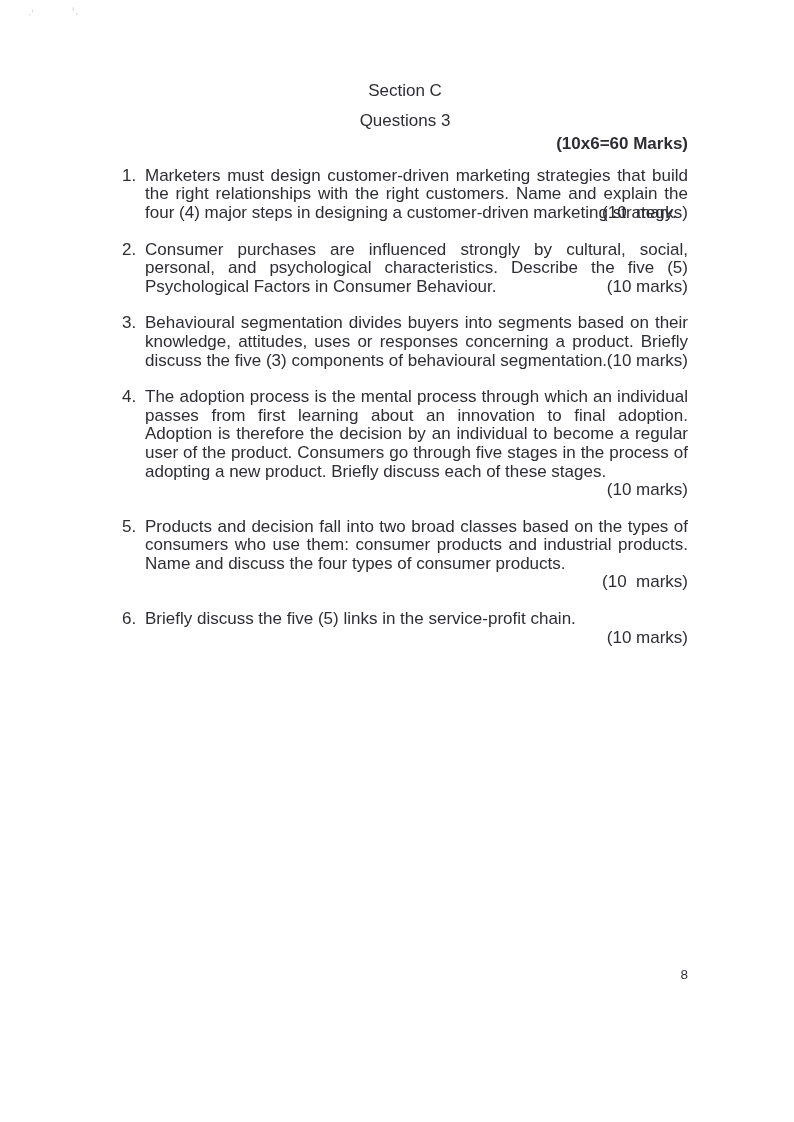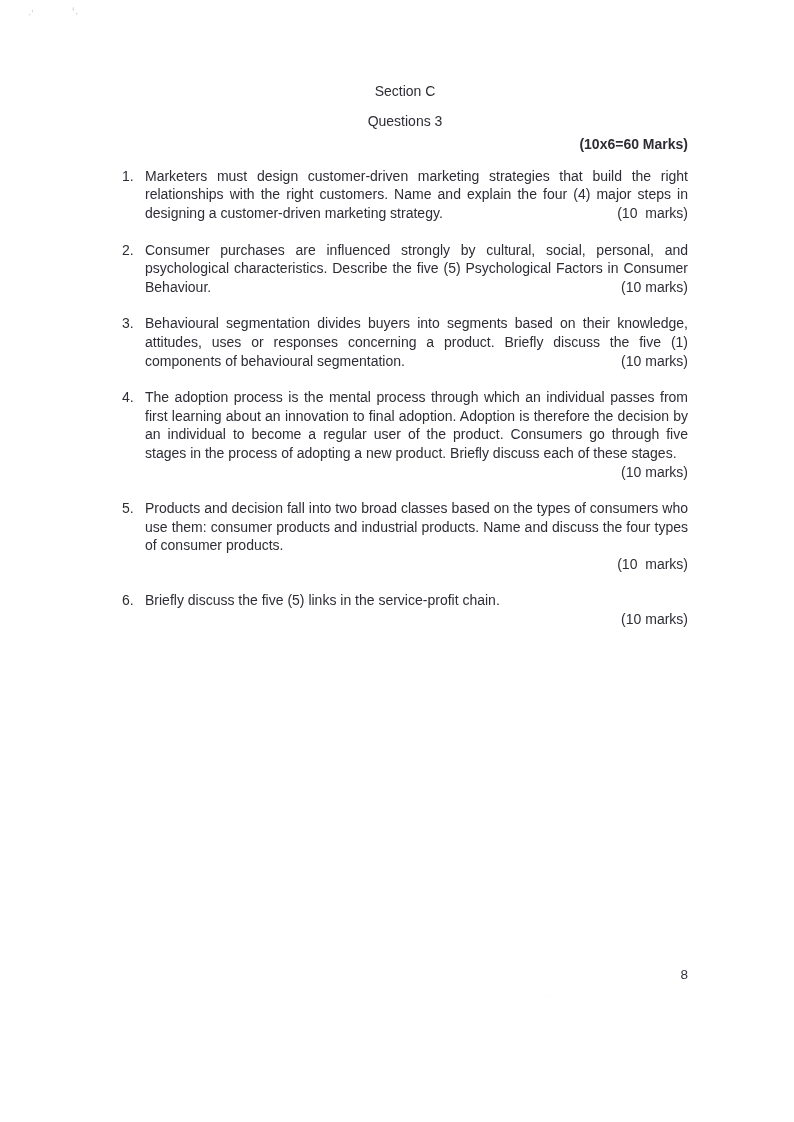--- a/index.html
+++ b/index.html
@@ -14,21 +14,21 @@
     background: #ffffff;
     font-family: "Liberation Sans", sans-serif;
     color: #2d2d35;
     overflow: hidden;
   }
   .content {
     position: absolute;
     left: 122px;
     top: 82px;
     width: 566px;
-    font-size: 14px;
+    font-size: 17px;
     line-height: 18.6px;
   }
   .section-title {
     text-align: center;
   }
   .questions-title {
     text-align: center;
     margin-top: 11px;
   }
   .total-marks {
@@ -118,21 +118,21 @@
         <div class="qnum">2.</div>
         <div class="qbody">
           <p class="qtext">Consumer purchases are influenced strongly by cultural, social, personal, and psychological characteristics. Describe the five (5) Psychological Factors in Consumer Behaviour.</p>
           <div class="marks inline">(10 marks)</div>
         </div>
       </div>
 
       <div class="question">
         <div class="qnum">3.</div>
         <div class="qbody">
-          <p class="qtext">Behavioural segmentation divides buyers into segments based on their knowledge, attitudes, uses or responses concerning a product. Briefly discuss the five (1) components of behavioural segmentation.</p>
+          <p class="qtext">Behavioural segmentation divides buyers into segments based on their knowledge, attitudes, uses or responses concerning a product. Briefly discuss the five (3) components of behavioural segmentation.</p>
           <div class="marks inline">(10 marks)</div>
         </div>
       </div>
 
       <div class="question">
         <div class="qnum">4.</div>
         <div class="qbody">
           <p class="qtext">The adoption process is the mental process through which an individual passes from first learning about an innovation to final adoption. Adoption is therefore the decision by an individual to become a regular user of the product. Consumers go through five stages in the process of adopting a new product. Briefly discuss each of these stages.</p>
           <div class="marks block">(10 marks)</div>
         </div>

